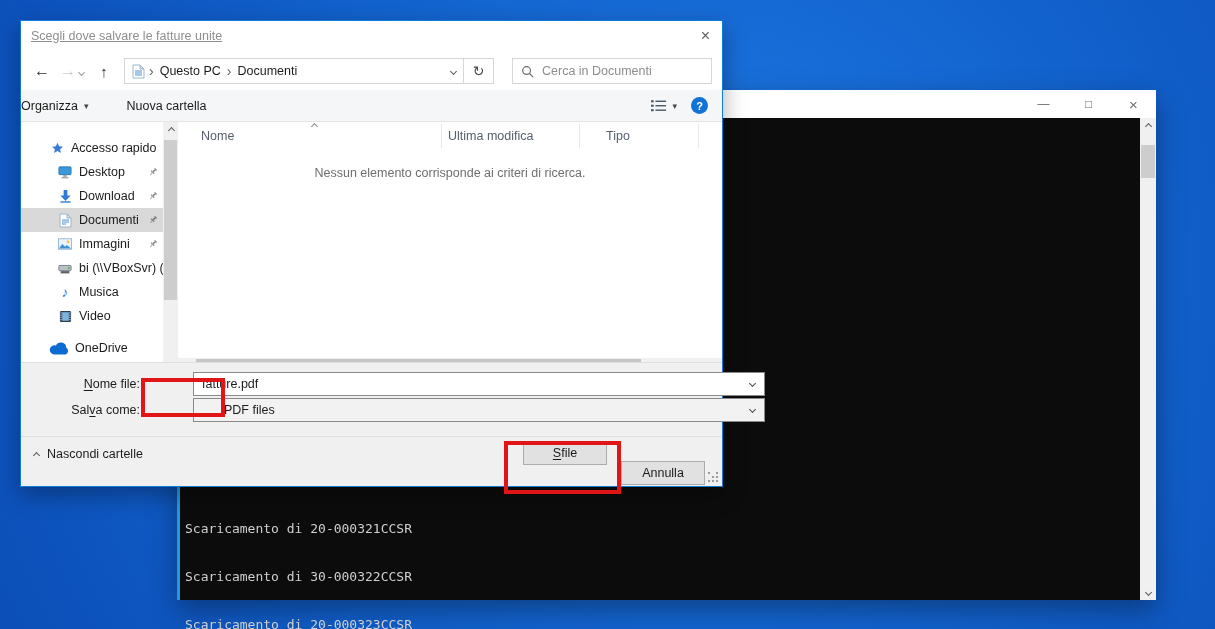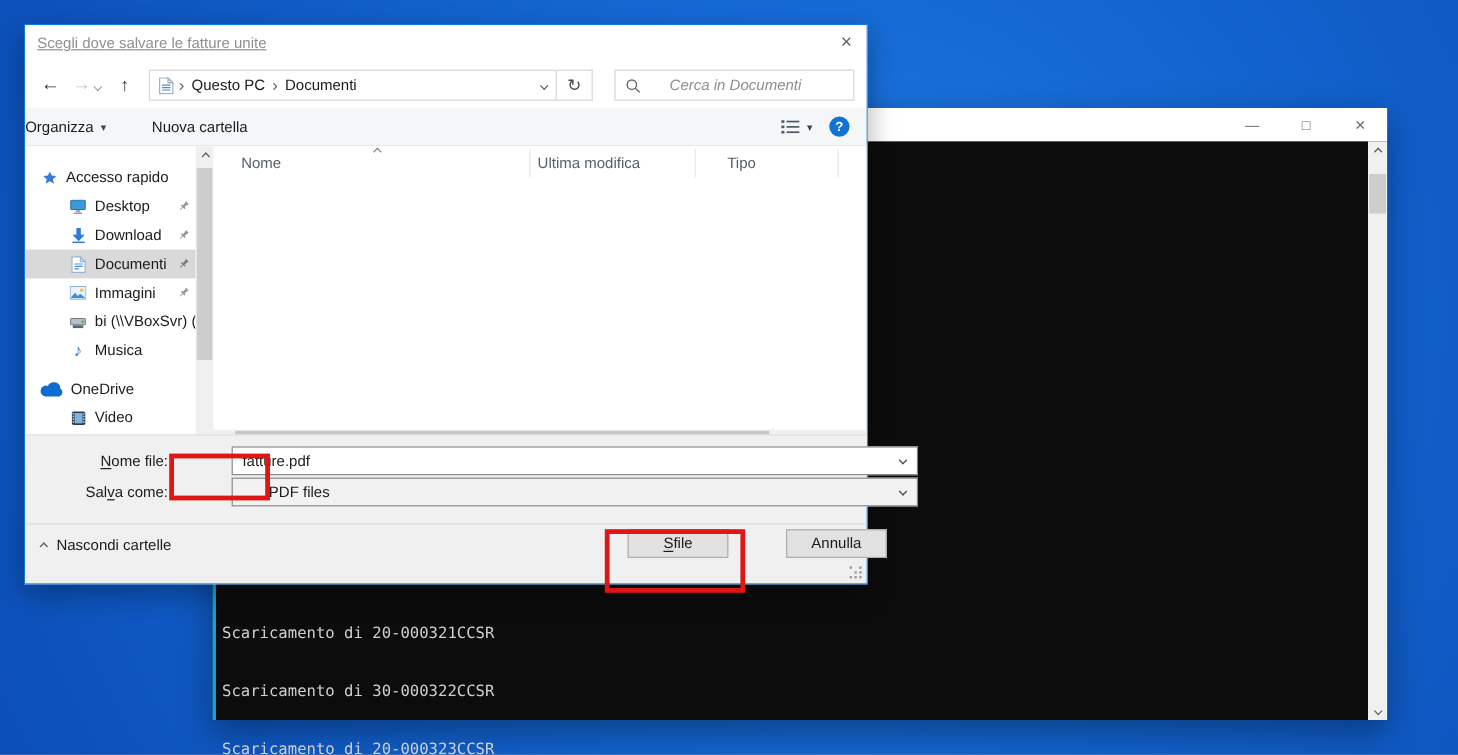--- a/index.html
+++ b/index.html
@@ -54,37 +54,37 @@
   .nav-up   { color:#2f2f2f; width:20px; margin-left:8px; font-size:15px; }
   .addressbar { margin-left:10px; width:340px; height:26px; border:1px solid #d6d6d6;
                 display:flex; align-items:center; padding:0 7px; background:#fff; }
   .crumb { margin:0 2px; white-space:nowrap; }
   .crumb-sep { color:#5f5f5f; font-size:14px; margin:0 4px; line-height:1; }
   .addr-dd { margin-left:auto; }
   .refreshbox { width:30px; height:26px; border:1px solid #d6d6d6; border-left:none;
                 display:flex; align-items:center; justify-content:center; color:#4a4a4a; font-size:14px; }
   .searchbox { margin-left:auto; margin-right:4px; width:200px; height:26px; border:1px solid #d6d6d6;
                display:flex; align-items:center; padding:0 8px; background:#fff; }
-  .searchbox input { border:none; outline:none; flex:1; min-width:0; margin-left:24px;
-                     font-family:"Liberation Sans", sans-serif; font-size:12.5px; color:#333; background:transparent;font-style:italic; }
+  .searchbox input { border:none; outline:none; flex:1; min-width:0; margin-left:8px;
+                     font-family:"Liberation Sans", sans-serif; font-size:12.5px; color:#333; background:transparent; }
   .searchbox input::placeholder { color:#8d8d8d; opacity:1; }
 
   .toolbar { position:absolute; top:69px; left:0; right:0; height:32px; background:#f5f6f7;
              border-bottom:1px solid #e3e5e8; display:flex; align-items:center; }
   .tb-organize { display:flex; align-items:center; gap:6px;justify-content:space-between; }
   .tb-caret { font-size:9px; color:#444; }
   .tb-newfolder { margin-left:38px; }
   .tb-right { margin-left:auto; margin-right:14px; display:flex; align-items:center; gap:14px; }
   .viewbtn { display:flex; align-items:center; gap:5px; }
   .helpbtn { width:17px; height:17px; border-radius:50%; background:#1273d6; color:#fff;
              font-size:11px; font-weight:bold; display:flex; align-items:center; justify-content:center; }
 
   .dlg-body { position:absolute; top:101px; left:0; right:0; bottom:109px; display:flex; background:#fff; }
   .sidebar { width:142px; position:relative; padding-top:14px; }
-  .side-item { height:24px; display:flex; align-items:center; padding-left:12px; position:relative; white-space:nowrap; overflow:hidden; }
+  .side-item { height:24px; display:flex; align-items:center; padding-left:28px; position:relative; white-space:nowrap; overflow:hidden; }
   .side-item.child { padding-left:36px; }
   .side-item.selected { background:#d9d9d9; }
   .side-item .ic { width:16px; display:flex; justify-content:center; margin-right:6px; flex:none; }
   .side-item .pin { position:absolute; right:5px; top:7px; }
   .side-item.gap { margin-top:8px; }
   .music-glyph { color:#2b7bd4; font-size:14px; line-height:1; }
   .side-scroll { width:15px; background:#f0f0f0; position:relative; }
   .side-scroll .thumb { position:absolute; left:1px; right:1px; top:18px; height:160px; background:#cdcdcd; }
 
   .filelist { flex:1; position:relative; background:#fff; }
@@ -106,21 +106,21 @@
            display:flex; align-items:center; padding:0 26px 0 8px;margin-left:48px; }
   .combo.name { top:9px; background:#fff; }
   .combo.type { top:35px; background:#f2f2f2;padding-left:30px; }
   .combo .dd { position:absolute; right:9px; top:8px; border-color:#4a4a4a; }
   .footer-sep { position:absolute; left:0; right:0; top:73px; height:1px; background:#dfdfdf; }
   .hidefolders { position:absolute; left:13px; top:84px; display:flex; align-items:center; gap:8px; }
   .btn { position:absolute; top:78px; height:24px; width:84px; background:#e1e1e1;
          border:1px solid #adadad; font-family:"Liberation Sans", sans-serif; font-size:12.5px;
          color:#1b1b1b; display:flex; align-items:center; justify-content:center; }
   .btn.save { left:502px; }
-  .btn.cancel { left:634px; }
+  .btn.cancel { left:600px;margin-top:20px; }
   .grip { position:absolute; right:3px; bottom:3px; width:11px; height:11px; }
   .grip i { position:absolute; width:2px; height:2px; background:#9c9c9c;
             box-shadow:8px 0 #9c9c9c, 4px 4px #9c9c9c, 8px 4px #9c9c9c, 0 8px #9c9c9c, 4px 8px #9c9c9c, 8px 8px #9c9c9c; }
 
   
   .anno { position:absolute; border:4px solid #e01616; z-index:60; background:transparent; }
   .anno1 { left:141px; top:378px; width:84px; height:39px; }
   .anno2 { left:504px; top:441px; width:117px; height:53px; }
 
   svg { display:block; }
@@ -336,67 +336,68 @@
               <circle cx="12.3" cy="6.5" r="1.2" fill="#46b449"></circle>
               <rect x="3" y="10" width="10" height="2.6" fill="#5a646d"></rect>
             </svg>
         </span>
         <span>bi (\\VBoxSvr) (Z</span>
       </div>
       <div class="side-item child">
         <span class="ic music-glyph">♪</span>
         <span>Musica</span>
       </div>
-      <div class="side-item gap">
-        <span class="ic" style="width:20px">
-          <svg width="20" height="13" viewBox="0 0 22 14">
-              <path d="M6 13.5a5 5 0 1 1 1.6-9.7A6 6 0 0 1 19 6.2a4 4 0 0 1-1 7.3z" fill="#0d6cd1"></path>
-            </svg>
-        </span>
-        <span>OneDrive</span>
-      </div>
       <div class="side-item child">
         <span class="ic">
           <svg width="13" height="13" viewBox="0 0 14 14">
               <rect x="1" y="1" width="12" height="12" rx="1.5" fill="#2d3e50"></rect>
               <rect x="3.4" y="2.4" width="7.2" height="9.2" fill="#7fb3e0"></rect>
               <g fill="#e8eef4">
                 <rect x="1.7" y="2.4" width="1" height="1.4"></rect>
                 <rect x="1.7" y="4.8" width="1" height="1.4"></rect>
                 <rect x="1.7" y="7.2" width="1" height="1.4"></rect>
                 <rect x="1.7" y="9.6" width="1" height="1.4"></rect>
                 <rect x="11.3" y="2.4" width="1" height="1.4"></rect>
                 <rect x="11.3" y="4.8" width="1" height="1.4"></rect>
                 <rect x="11.3" y="7.2" width="1" height="1.4"></rect>
                 <rect x="11.3" y="9.6" width="1" height="1.4"></rect>
               </g>
             </svg>
         </span>
         <span>Video</span>
       </div>
+      <div class="side-item gap">
+        <span class="ic" style="width:20px">
+          <svg width="20" height="13" viewBox="0 0 22 14">
+              <path d="M6 13.5a5 5 0 1 1 1.6-9.7A6 6 0 0 1 19 6.2a4 4 0 0 1-1 7.3z" fill="#0d6cd1"></path>
+            </svg>
+        </span>
+        <span>OneDrive</span>
+      </div>
     </div>
 
     <div class="side-scroll">
       <div class="sc-arrow top">
           <span class="chev s up"></span>
         </div>
       <div class="thumb"></div>
       <div class="sc-arrow bot">
           <span class="chev s down"></span>
         </div>
     </div>
 
     <div class="filelist">
       <span class="chev s up sort-caret"></span>
       <span class="colh" style="left:23px">Nome</span>
       <span class="colh" style="left:270px">Ultima modifica</span>
       <span class="colh" style="left:428px">Tipo</span>
       <span class="colsep" style="left:263px"></span>
       <span class="colsep" style="left:401px"></span>
       <span class="colsep" style="left:520px"></span>
+      <div class="empty-msg">Nessun elemento corrisponde ai criteri di ricerca.</div>
       <div class="hscroll">
         <div class="hs-arrow l">
             <span class="chev s left"></span>
           </div>
         <div class="thumb"></div>
         <div class="hs-arrow r">
             <span class="chev s right"></span>
           </div>
       </div>
     </div>

